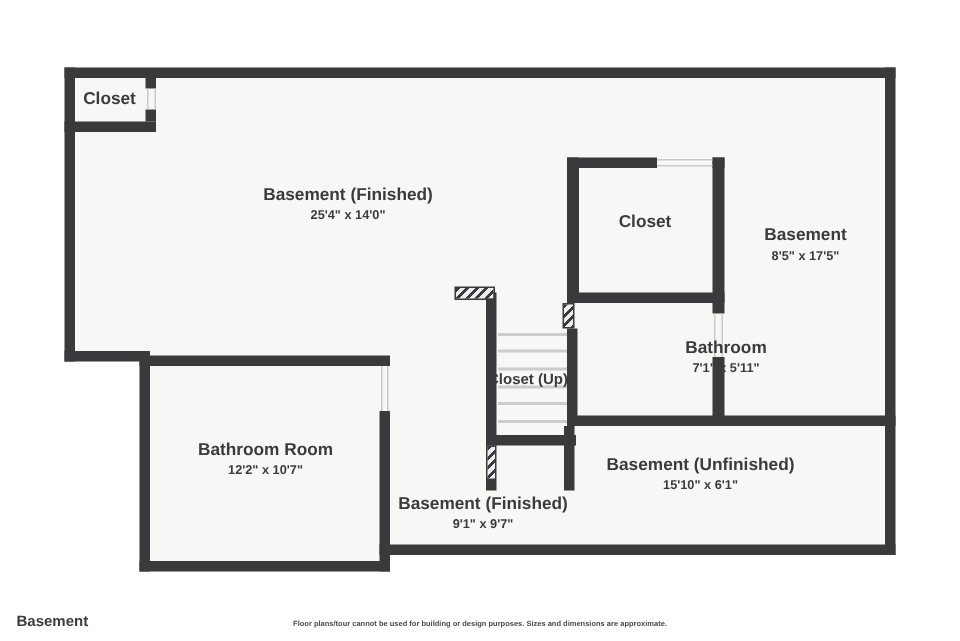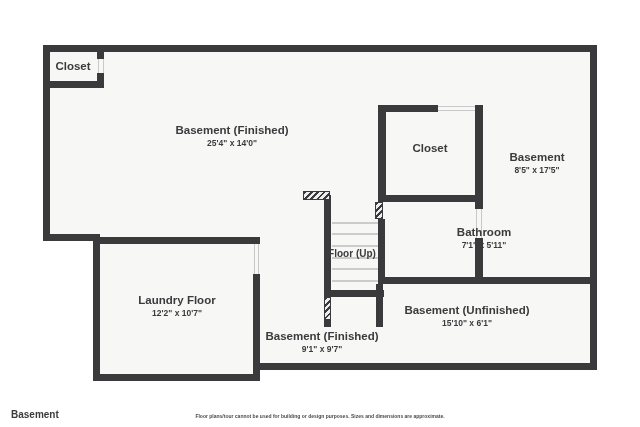--- a/index.html
+++ b/index.html
@@ -106,25 +106,25 @@
     <span class="room-name">Basement</span>
     <span class="room-dims">8'5" x 17'5"</span>
   </div>
 
   <div class="room-label" style="left:448px;top:226px;margin-left:36px;">
     <span class="room-name">Bathroom</span>
     <span class="room-dims">7'1" x 5'11"</span>
   </div>
 
   <div class="room-label" style="left:352px;top:247px;">
-    <span class="room-name small">Floor (Up)</span>
+    <span class="room-name small">Closet (Up)</span>
   </div>
 
   <div class="room-label" style="left:177px;top:294px;">
-    <span class="room-name">Laundry Floor</span>
+    <span class="room-name">Bathroom Room</span>
     <span class="room-dims">12'2" x 10'7"</span>
   </div>
 
   <div class="room-label" style="left:467px;top:304px;">
     <span class="room-name">Basement (Unfinished)</span>
     <span class="room-dims">15'10" x 6'1"</span>
   </div>
 
   <div class="room-label" style="left:322px;top:330px;">
     <span class="room-name">Basement (Finished)</span>

